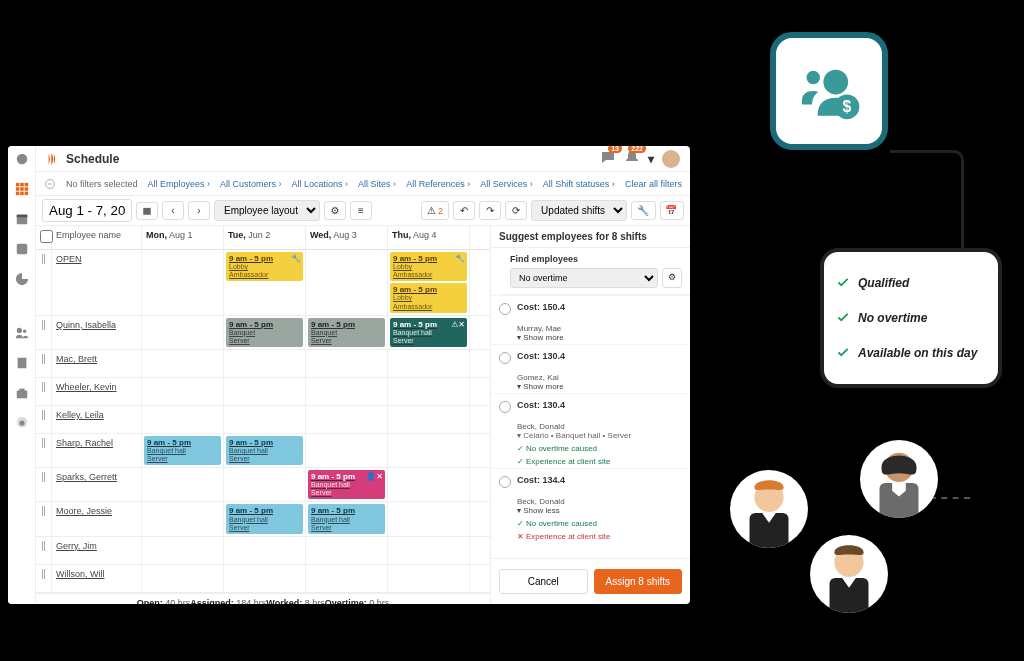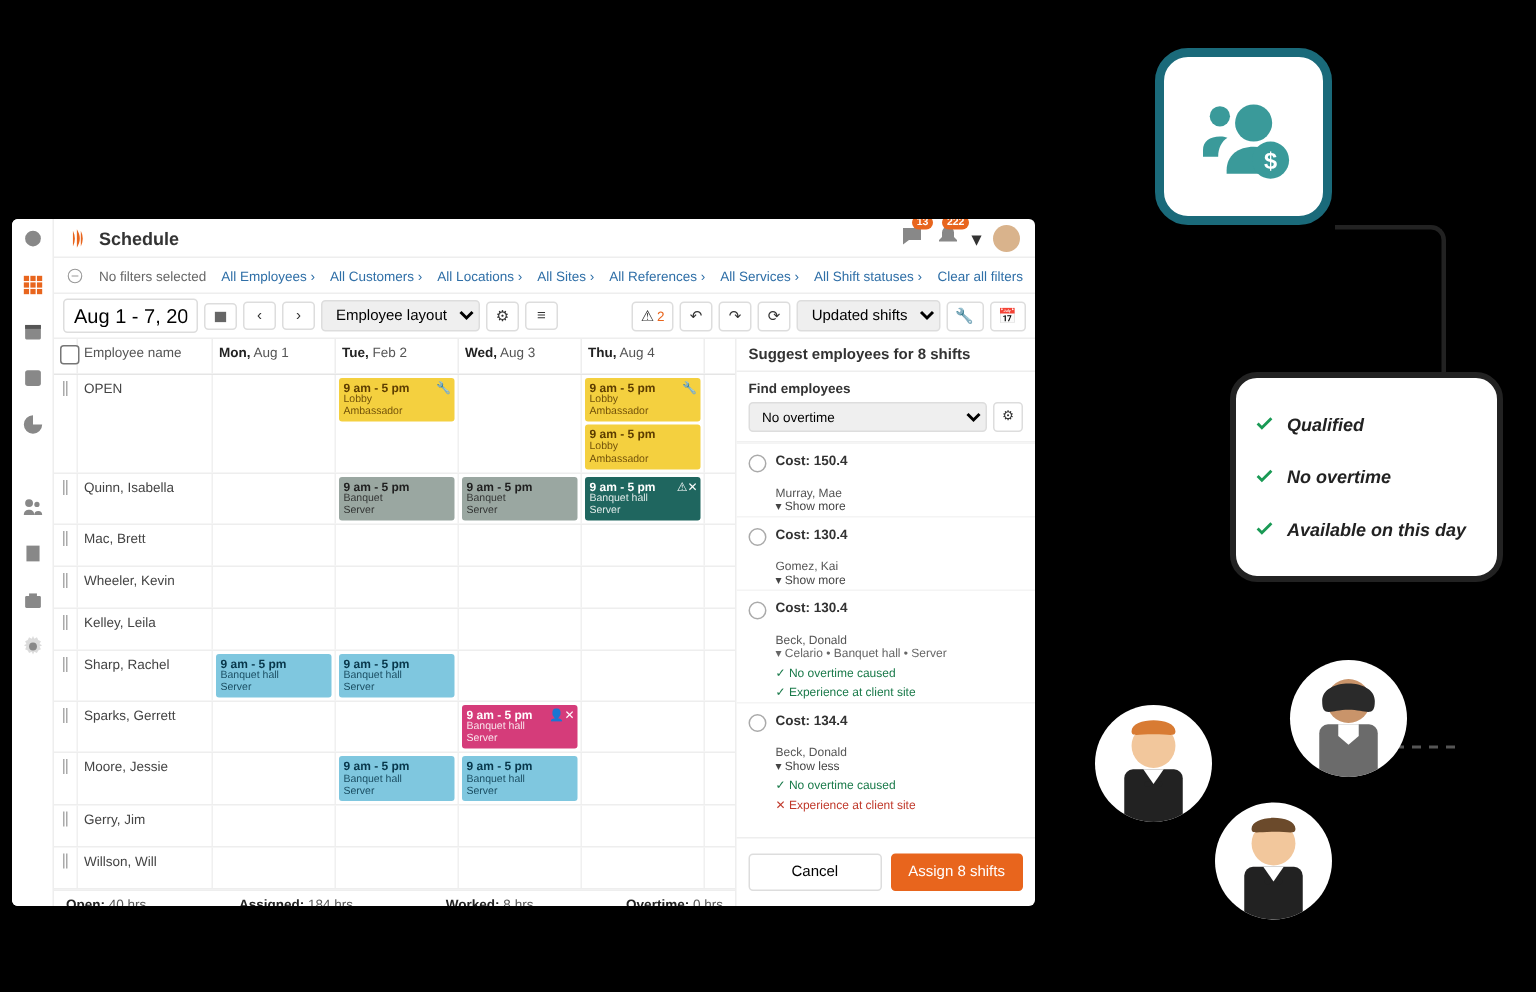--- a/index.html
+++ b/index.html
@@ -51,42 +51,42 @@
   .toolbar select { border:1px solid #ddd; border-radius:3px; padding:3px 5px; font-size:10px; }
   .toolbar .spacer { flex:1; }
   .toolbar .count { color:#e8651d; font-size:9px; margin-left:2px; }
 
   .gridwrap { flex:1; display:flex; overflow:hidden; }
   .grid { flex:1; display:flex; flex-direction:column; overflow:hidden; }
   .ghead { display:grid; grid-template-columns: 16px 90px repeat(4, 82px); border-bottom:1px solid #e5e5e5; font-size:9px; color:#555; }
   .ghead > div { padding:4px 4px; border-right:1px solid #eee; }
   .ghead .day b { color:#222; }
   .grow { display:grid; grid-template-columns: 16px 90px repeat(4, 82px); border-bottom:1px solid #eee; min-height:28px; }
-  .grow > div { border-right:1px solid #f0f0f0; padding:2px; position:relative; }
+  .grow > div { border-right:1px solid #f0f0f0; padding:2px; position:relative;text-decoration:underline; }
   .grow .empcol { font-size:9px; color:#444; padding:4px 4px; }
   .grow .chk { display:flex; align-items:flex-start; justify-content:center; padding-top:4px; }
   .grow .chk span { display:inline-block; width:3px; height:10px; border-left:1px solid #aaa; border-right:1px solid #aaa; }
 
   .shift { border-radius:2px; padding:2px 3px; font-size:8px; line-height:1.15; position:relative; overflow:hidden; }
   .shift .time { font-weight:600; }
   .shift .loc, .shift .role { font-size:7px; opacity:.85; }
   .shift .sic { position:absolute; top:2px; right:2px; font-size:8px; }
   .c-yellow { background:#f4d03f; color:#5c3c00; }
   .c-gray   { background:#9aa7a1; color:#1e1e1e; }
   .c-teal   { background:#1f665f; color:#fff; }
   .c-blue   { background:#7fc7df; color:#07364a; }
   .c-pink   { background:#d53c7a; color:#fff; }
 
-  .footerbar { display:flex; gap:0; font-size:9px; color:#555; border-top:1px solid #eee; padding:4px 8px; justify-content:space-between; }
+  .footerbar { display:flex; gap:0; font-size:9px; color:#555; border-top:1px solid #eee; padding:4px 8px; justify-content:center; }
   .footerbar span b { color:#222; }
 
   
   .suggest { width:200px; border-left:1px solid #eee; display:flex; flex-direction:column; font-size:9px; }
   .suggest .shead { display:flex; align-items:center; padding:5px 8px; border-bottom:1px solid #eee; font-weight:600; font-size:10px; }
-  .suggest .section { padding:6px 8px; border-bottom:1px solid #f0f0f0; }
+  .suggest .section { padding:6px 8px; border-bottom:1px solid #f0f0f0;margin-left:11px; }
   .suggest .find-label { font-weight:600; margin-bottom:4px; }
   .suggest .find-row { display:flex; gap:4px; }
   .suggest select.find { flex:1; border:1px solid #ddd; border-radius:3px; padding:3px 4px; font-size:9px; }
   .suggest .gear { border:1px solid #ddd; border-radius:3px; padding:3px 5px; cursor:pointer; }
   .suggest .cand { display:flex; gap:6px; padding:6px 8px 2px; border-top:1px solid #f4f4f4; }
   .suggest .radio { width:12px; height:12px; border:1px solid #aaa; border-radius:50%; margin-top:1px; cursor:pointer; flex-shrink:0; }
   .suggest .cinfo { flex:1; }
   .suggest .ccost { font-weight:700; font-size:9px; }
   .suggest .cname { color:#555; font-size:8px;margin-top:12px; }
   .suggest .cmore { font-size:8px; color:#444; cursor:pointer; }
@@ -304,21 +304,21 @@
       <div class="btn">🔧</div>
       <div class="btn">📅</div>
     </div>
 
     <div class="gridwrap">
       <div class="grid">
         <div class="ghead">
           <div><input type="checkbox" style=""></div>
           <div>Employee name</div>
           <div class="day"><b>Mon,</b> <span>Aug 1</span></div>
-          <div class="day"><b>Tue,</b> <span>Feb 2</span></div>
+          <div class="day"><b>Tue,</b> <span>Jun 2</span></div>
           <div class="day"><b>Wed,</b> <span>Aug 3</span></div>
           <div class="day"><b>Thu,</b> <span>Aug 4</span></div>
         </div>
         <div id="gridbody">
             <div class="grow">
               <div class="chk">
                 <span></span>
               </div>
               <div class="empcol">OPEN</div>
               <div></div>

